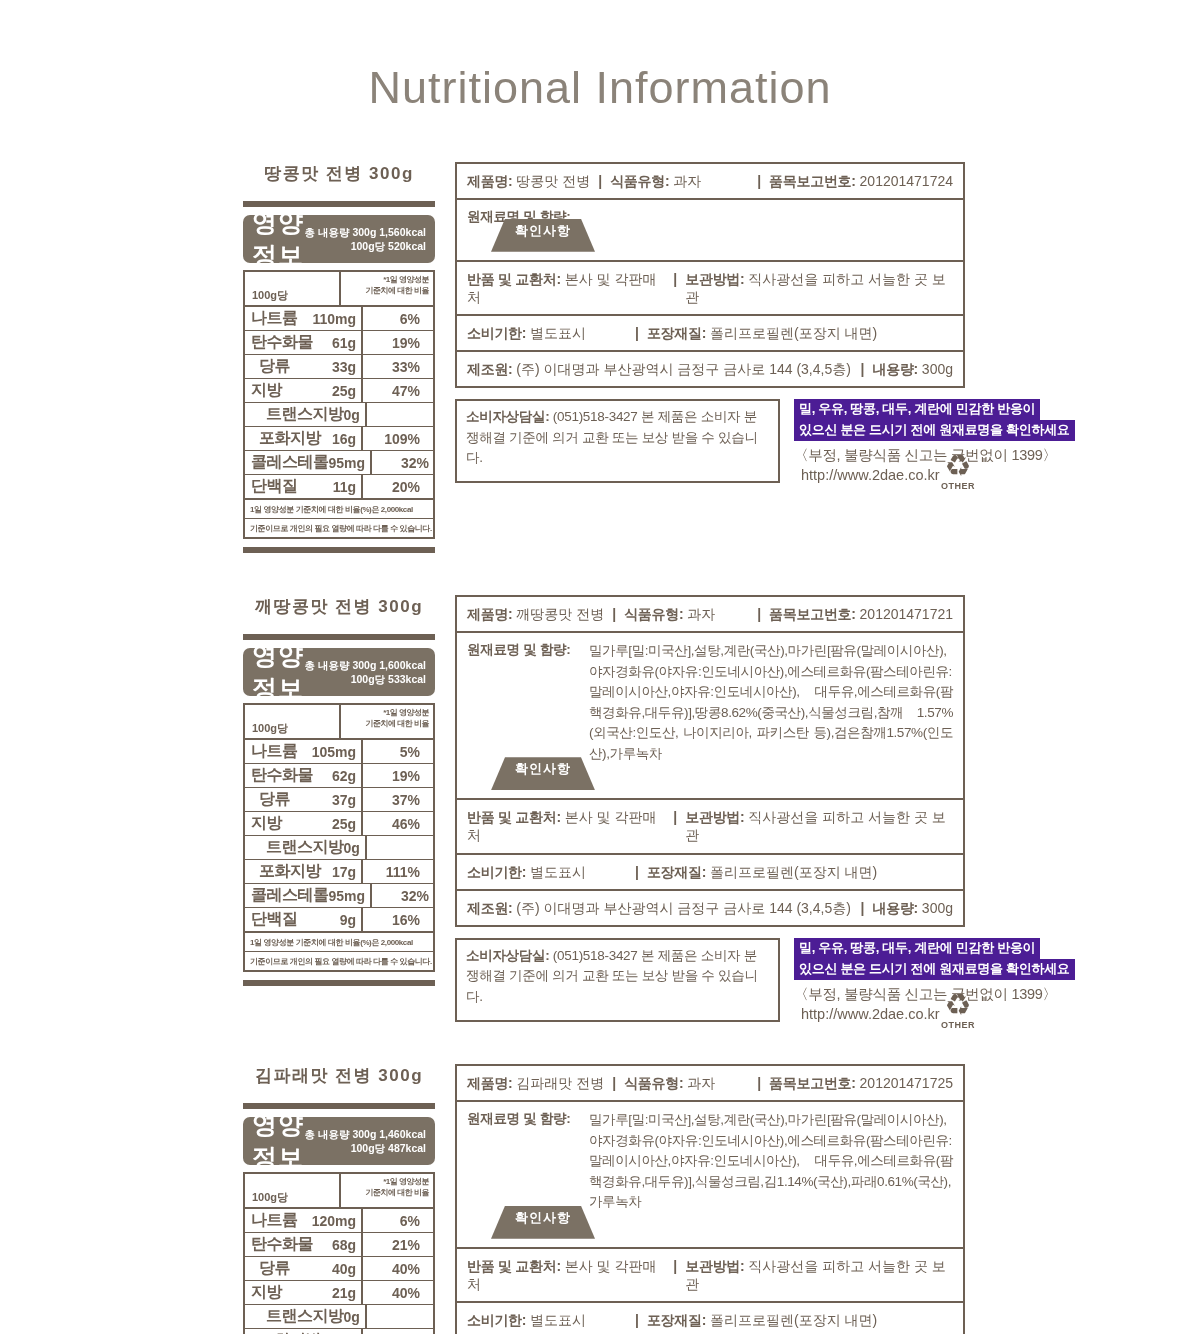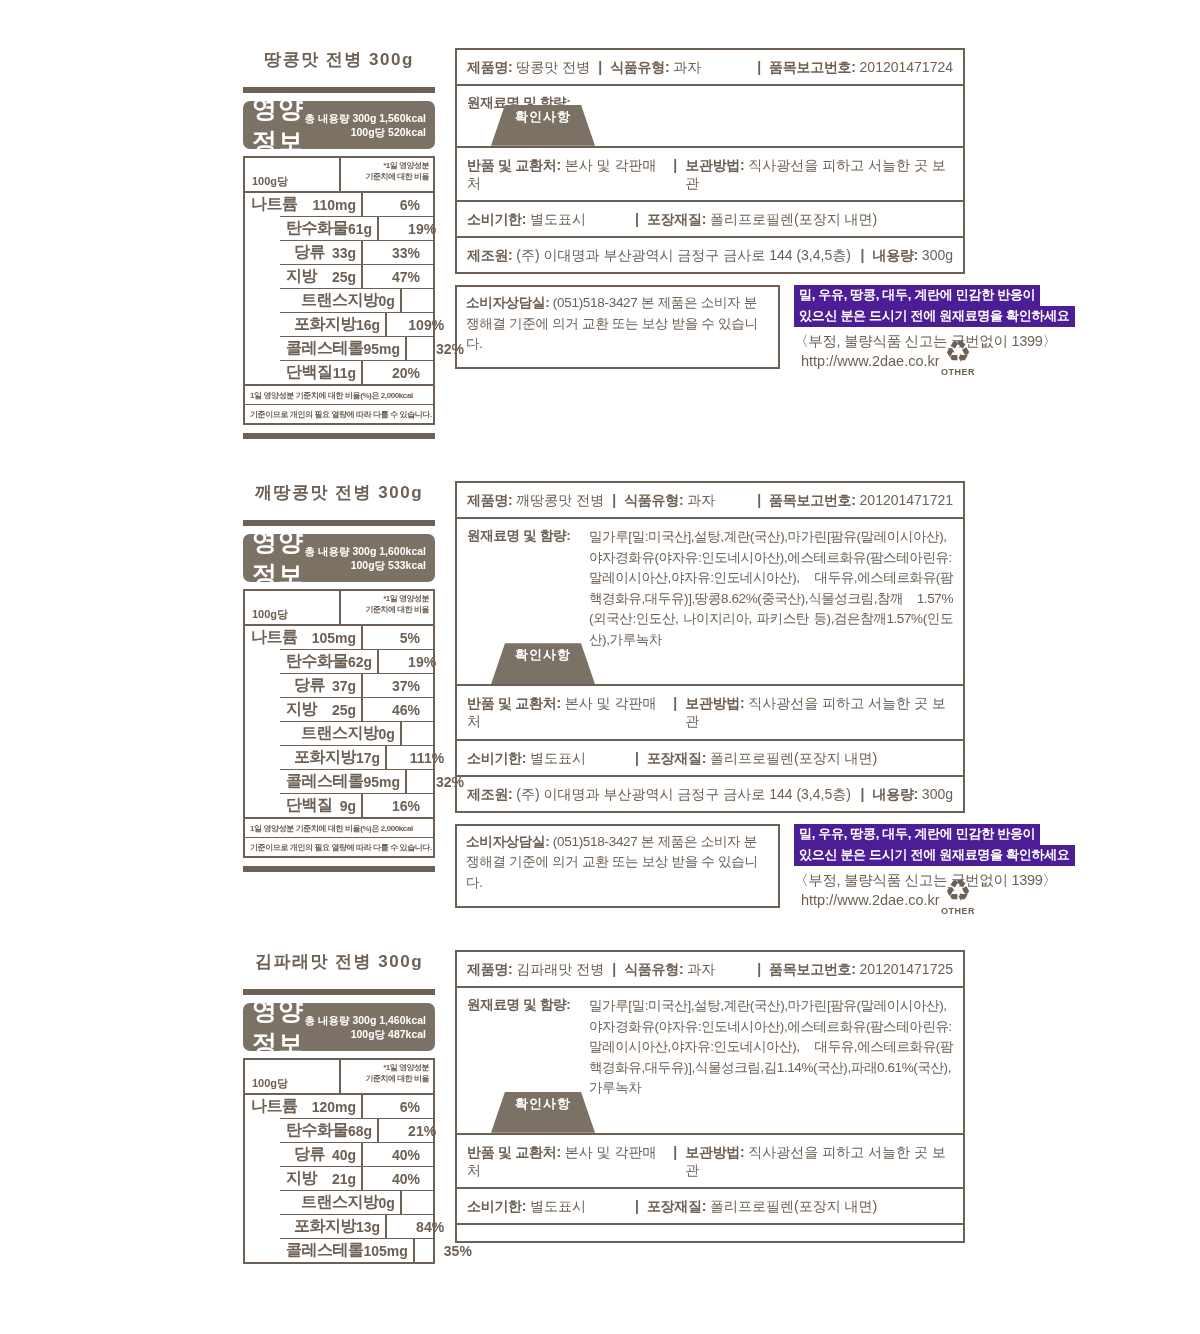--- a/index.html
+++ b/index.html
@@ -25,21 +25,21 @@
     margin-top:8px; background:#7b7164; color:#fff; border-radius:7px;
     padding:6px 9px 6px 9px; display:flex; justify-content:space-between; align-items:center; height:48px;
   }
   .nut-title { font-size:25px; font-weight:bold; letter-spacing:1px; }
   .nut-kcal  { text-align:right; font-size:10.5px; font-weight:bold; line-height:1.35; white-space:nowrap; }
   .nut-table { border:2px solid #6d6054; margin-top:7px; }
   .nut-thead { display:flex; border-bottom:2px solid; }
   .th-left   { flex:1; font-size:11px; font-weight:bold; padding:16px 4px 2px 7px; align-self:flex-end; border-right:2px solid; }
   .th-right  { width:92px; flex:none; text-align:right; font-size:8px; font-weight:bold; line-height:1.35; padding:3px 4px 2px 0; letter-spacing:-0.5px; white-space:nowrap; }
   .nrow { display:flex; }
-  .nrow + .nrow { border-top:1.5px solid;margin-left:35px; }
+  .nrow + .nrow { border-top:1.5px solid; }
   .cell-left { flex:1; display:flex; justify-content:space-between; align-items:center; padding:1px 5px 1px 6px; border-right:2px solid; min-height:20px; }
   .nlabel { font-size:16px; font-weight:bold; letter-spacing:-0.5px; white-space:nowrap; }
   .ind1 { padding-left:8px; } .ind2 { padding-left:15px; }
   .nval { font-size:14px; font-weight:bold; white-space:nowrap; }
   .npct { width:70px; flex:none; text-align:right; padding:1px 13px 1px 0; font-size:14px; font-weight:bold; display:flex; align-items:center; justify-content:flex-end; }
   .nut-foot { border-top:2px solid; }
   .fline { padding:4px 4px 3px 5px; font-size:8px; font-weight:bold; letter-spacing:-0.4px; white-space:nowrap; overflow:hidden; }
   .fline + .fline { border-top:1px solid; }
   .bottom-rule { margin-top:8px; }
 
@@ -49,40 +49,41 @@
   .info-row + .info-row { border-top:2px solid; }
   .lbl { font-weight:bold; letter-spacing:-0.3px; white-space:nowrap; }
   .sep { font-weight:bold; padding:0 8px; }
   .row-flex { display:flex; align-items:baseline; }
   .grow { flex:1; }
   .ingredients-row { display:flex; }
   .ing-label { width:122px; flex:none; font-size:13.5px; }
   .ing-text  { flex:1; font-size:13.5px; line-height:1.52; letter-spacing:-0.4px; text-align:justify; }
   .badge-row { position:relative; height:26px; border-bottom:2px solid; margin:2px 0 0 0; }
   .check-badge {
-    position:absolute; left:34px; bottom:0; background:#7b7164; color:#fff;
-    font-size:13px; font-weight:bold; padding:3px 24px 20px 24px; letter-spacing:1px;
+    position:absolute; left:34px; bottom:8px; background:#7b7164; color:#fff;
+    font-size:13px; font-weight:bold; padding:3px 24px 12px 24px; letter-spacing:1px;
     clip-path:polygon(14px 0, calc(100% - 14px) 0, 100% 100%, 0 100%);
   }
   .badge-row + .info-row { border-top:none; }
 
   .bottom-area { display:flex; gap:14px; margin-top:11px; position:relative; }
   .consumer-box { width:325px; flex:none; border:2px solid; padding:6px 9px; font-size:13.5px; line-height:1.5; letter-spacing:-0.3px; }
   .warn-col { flex:1; padding-right:36px; }
   .allergen-strip { display:inline-block; background:#4c1d95; color:#fff; font-size:13px; font-weight:bold; padding:1px 5px 2px 5px; letter-spacing:-0.3px; white-space:nowrap; }
   .report-line { font-size:14.5px; margin-top:5px; letter-spacing:-0.3px; }
   .url-line { font-size:14.5px; padding-left:7px; margin-top:2px; }
   .recycle { position:absolute; right:-16px; bottom:-8px; text-align:center; color:#6d6054; width:46px; }
   .recycle-symbol { font-size:30px; line-height:1; font-family:"DejaVu Sans",sans-serif; }
   .recycle-label { font-size:9px; font-weight:bold; letter-spacing:0.5px; }
 </style>
 </head>
 <body>
 
 <div class="page">
+  <div class="main-title">Nutritional Information</div>
 
   <div class="content" id="sections-host">
   <div class="section">
 
     <div class="left-col">
       <div class="product-title">땅콩맛 전병 300g</div>
       <div class="double-rule"></div>
       <div class="nut-header">
         <span class="nut-title">영양정보</span>
         <span class="nut-kcal">

